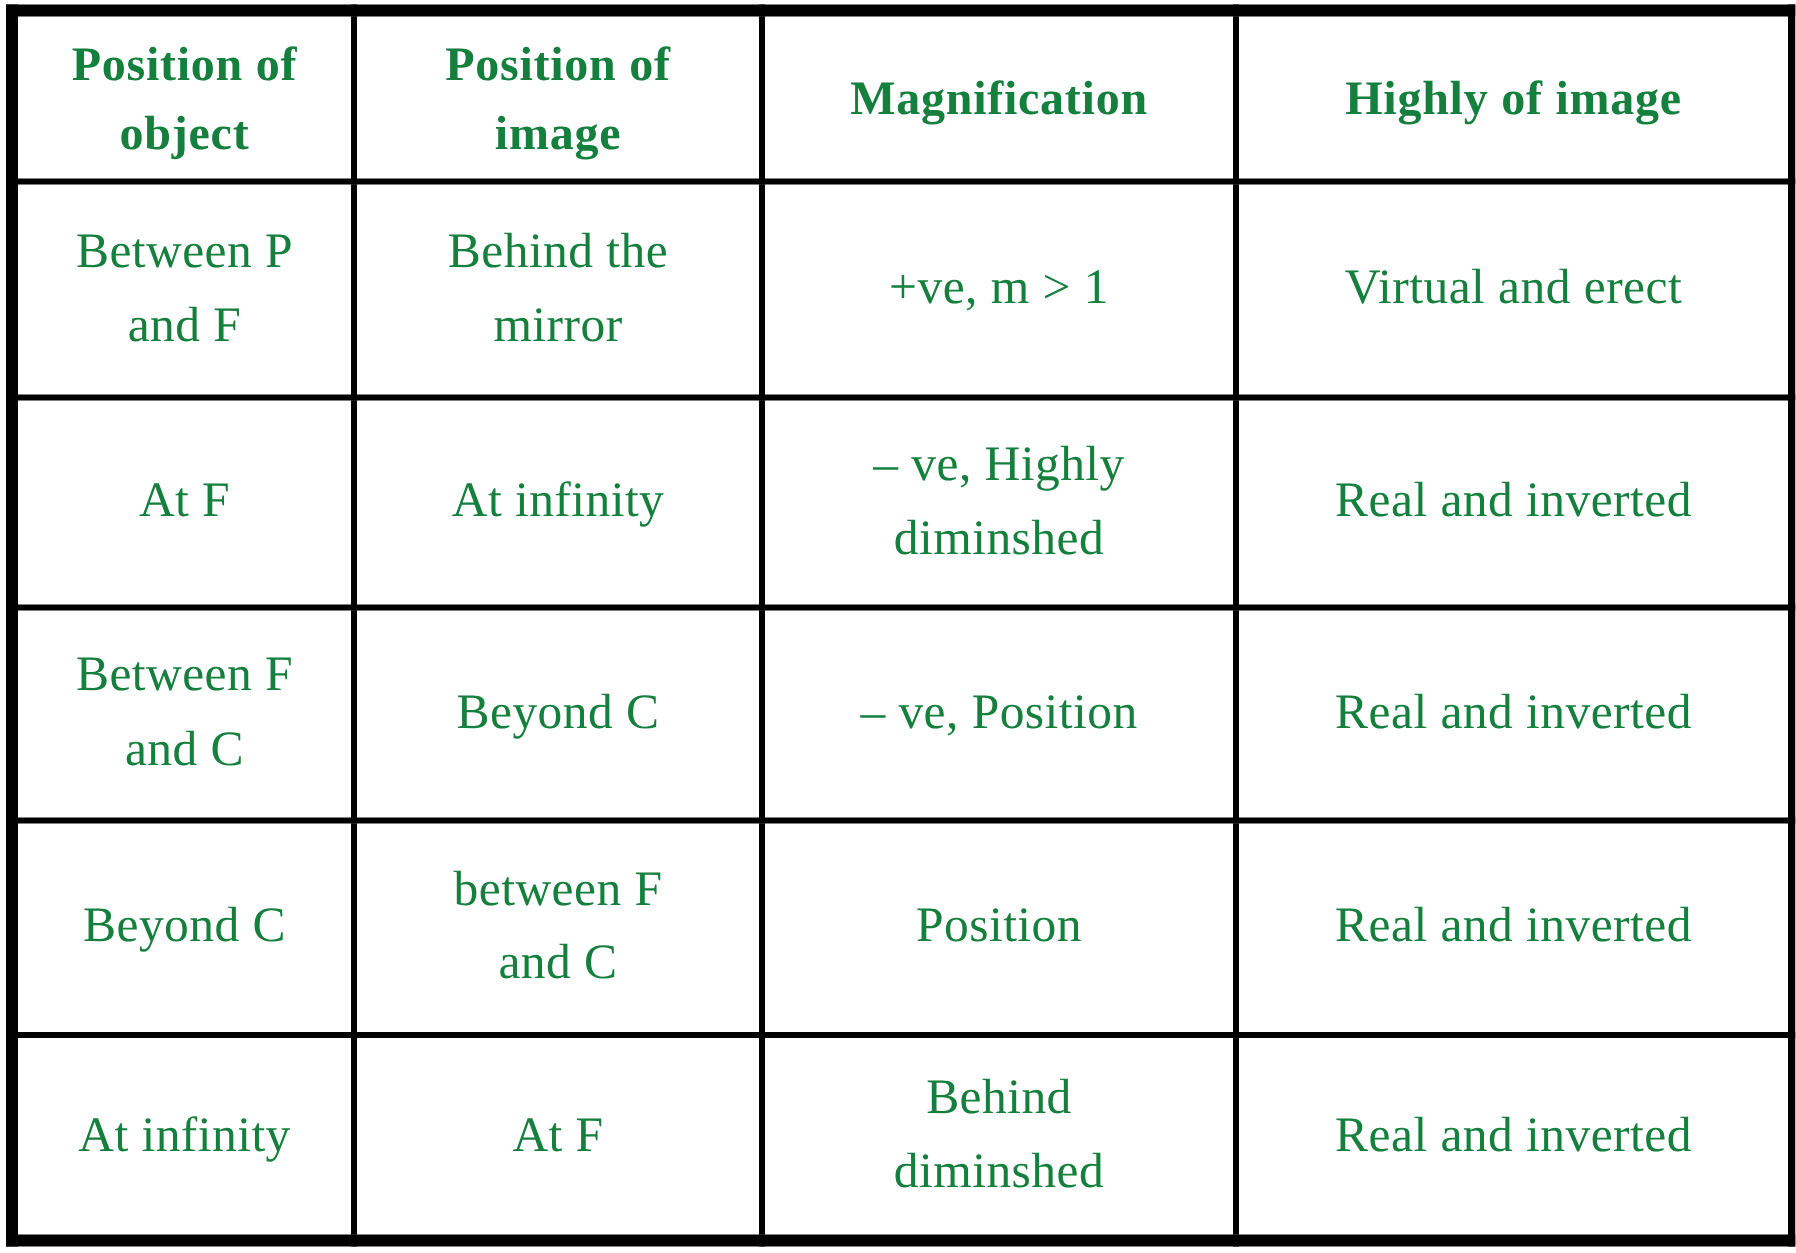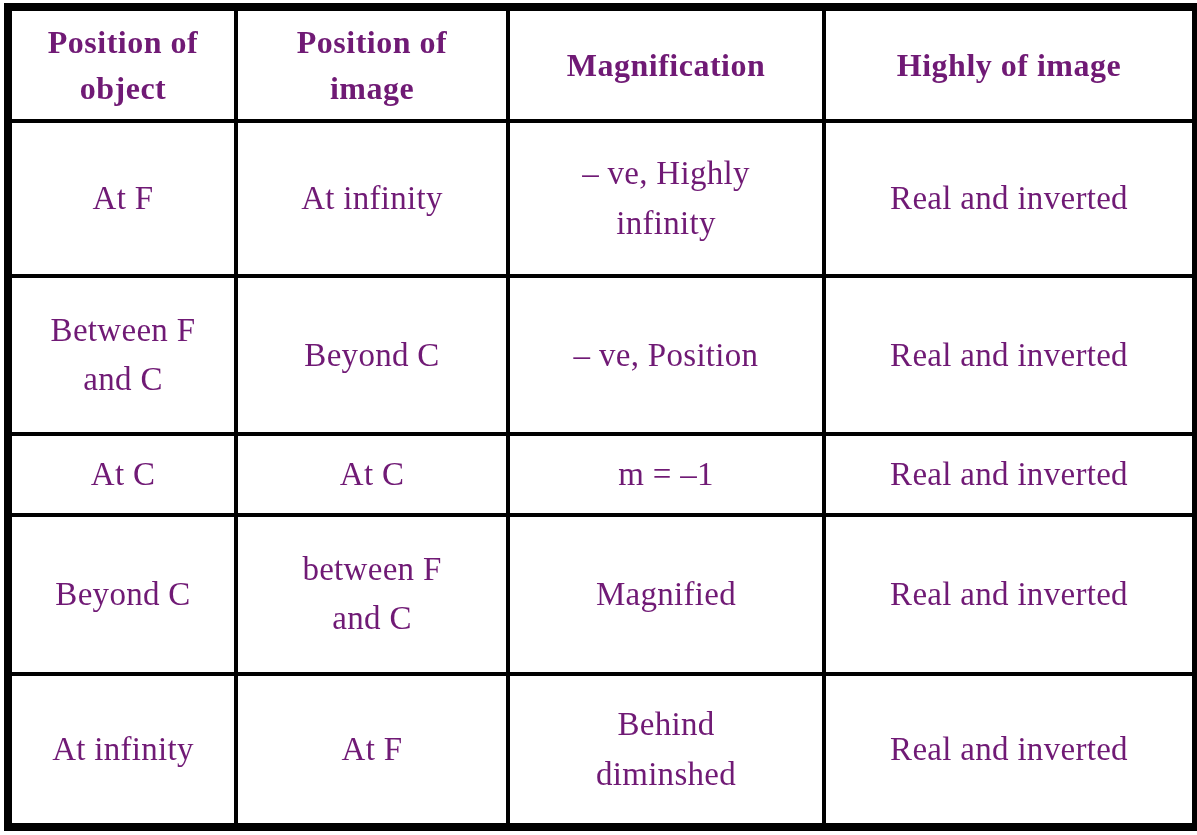--- a/index.html
+++ b/index.html
@@ -7,21 +7,21 @@
     padding: 0;
     background: #ffffff;
   }
   .page {
     position: relative;
     width: 1197px;
     height: 835px;
     background: #ffffff;
     overflow: hidden;
     font-family: "Liberation Serif", "DejaVu Serif", serif;
-    color: #701a75;
+    color: #15803d;
   }
   table.mirror-table {
     position: absolute;
     left: 4px;
     top: 3px;
     width: 1188px;
     height: 828px;
     border-collapse: collapse;
     table-layout: fixed;
     border: 8px solid #000000;
@@ -71,45 +71,47 @@
       <tr class="rh-head">
         <th>Position of
 object</th>
         <th>Position of
 image</th>
         <th>Magnification</th>
         <th>Highly of image</th>
       </tr>
     </thead>
     <tbody>
+      <tr class="rh-r1">
+        <td>Between P
+and F</td>
+        <td>Behind the
+mirror</td>
+        <td>+ve, m &gt; 1</td>
+        <td>Virtual and erect</td>
+      </tr>
       <tr class="rh-r2">
         <td>At F</td>
         <td>At infinity</td>
         <td>– ve, Highly
-infinity</td>
+diminshed</td>
         <td>Real and inverted</td>
       </tr>
       <tr class="rh-r3">
         <td>Between F
 and C</td>
         <td>Beyond C</td>
         <td>– ve, Position</td>
         <td>Real and inverted</td>
       </tr>
-      <tr class="rh-r4">
-        <td>At C</td>
-        <td>At C</td>
-        <td>m = –1</td>
-        <td>Real and inverted</td>
-      </tr>
       <tr class="rh-r5">
         <td>Beyond C</td>
         <td>between F
 and C</td>
-        <td>Magnified</td>
+        <td>Position</td>
         <td>Real and inverted</td>
       </tr>
       <tr class="rh-r6">
         <td>At infinity</td>
         <td>At F</td>
         <td>Behind
 diminshed</td>
         <td>Real and inverted</td>
       </tr>
     </tbody>

